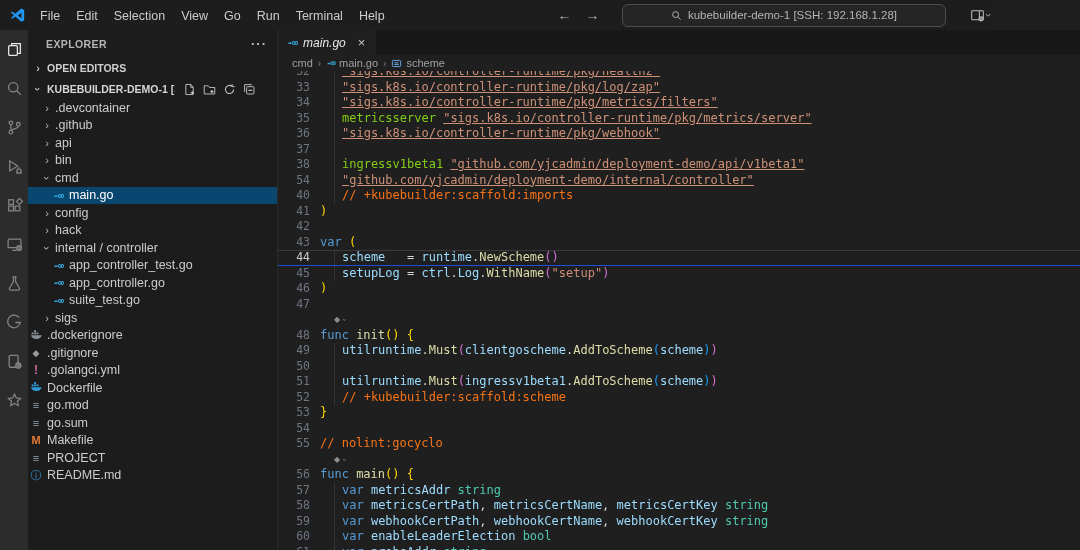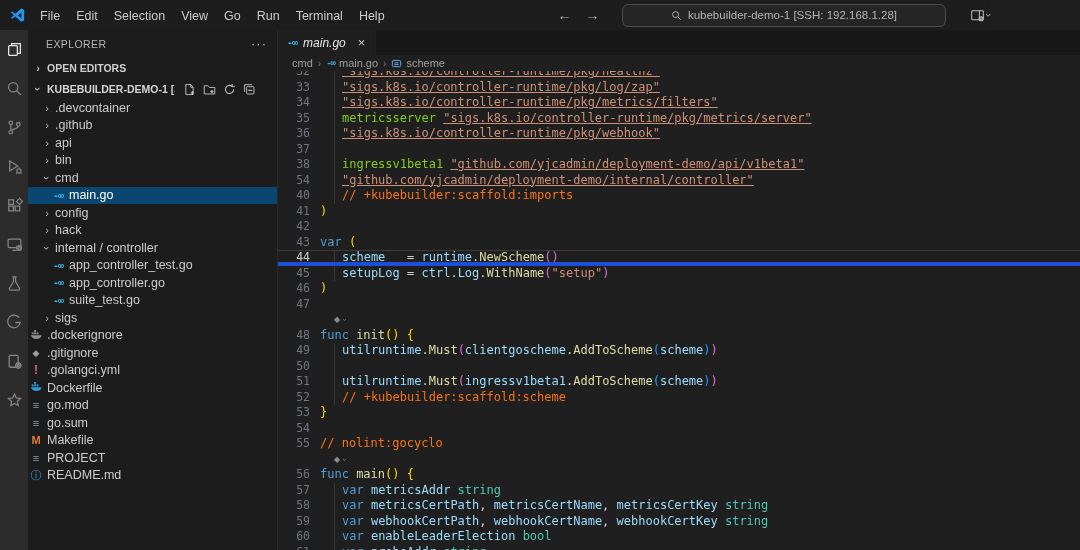--- a/index.html
+++ b/index.html
@@ -14,21 +14,21 @@
     border-radius:6px;display:flex;align-items:center;justify-content:center;color:#b4b4b4;font-size:11.5px;gap:6px;}
   #layoutctl{margin-left:24px;display:flex;align-items:center;color:#bdbdbd;gap:2px;}
   .chev-dn{display:inline-block;transform:rotate(90deg);font-size:11px;color:#9a9a9a;}
   
   #activitybar{left:0;top:30px;width:28px;height:520px;background:#2c2c2d;display:flex;flex-direction:column;align-items:center;}
   .ab-item{width:28px;height:39px;display:flex;align-items:center;justify-content:center;color:#848484;}
   .ab-item.active{color:#e8e8e8;}
   .ab-item svg{display:block;}
   
   #sidebar{left:28px;top:30px;width:250px;height:520px;background:#1c1c1d;border-right:1px solid #2a2a2a;box-sizing:border-box;color:#cccccc;}
-  #sb-head{height:27px;display:flex;align-items:center;padding:0 10px 0 18px;font-size:10.5px;letter-spacing:.4px;color:#b5b5b5;}
+  #sb-head{height:27px;display:flex;align-items:center;padding:0 10px 0 18px;font-size:10.5px;letter-spacing:.4px;color:#b5b5b5;font-weight:bold;}
   #sb-head .more{margin-left:auto;color:#c2c2c2;font-size:13px;letter-spacing:1px;}
   #sb-open{height:22px;display:flex;align-items:center;font-size:10.5px;font-weight:bold;color:#cfcfcf;padding-left:5px;gap:4px;}
   #sb-sect{height:20px;display:flex;align-items:center;font-size:10.5px;font-weight:bold;color:#d6d6d6;padding-left:5px;gap:4px;}
   #sb-sect .label{white-space:nowrap;overflow:hidden;max-width:128px;}
   #sb-sect .acts{margin-left:4px;display:flex;gap:7px;color:#c9c9c9;align-items:center;}
   .chev{display:inline-block;font-size:11px;color:#b9b9b9;width:10px;text-align:center;}
   .chev.open{transform:rotate(90deg);}
   .trow{height:17.5px;display:flex;align-items:center;font-size:12.5px;color:#cccccc;white-space:nowrap;}
   .trow.sel{background:#094771;color:#ffffff;}
   .trow .chev{margin-left:14px;margin-right:3px;}
@@ -48,21 +48,21 @@
   #tab-main .tlabel{color:#e8e8e8;font-size:12px;font-style:italic;}
   #tab-main .tclose{color:#c5c5c5;font-size:13px;margin-left:6px;}
   #breadcrumbs{left:0;top:25px;width:802px;height:16px;display:flex;align-items:center;padding-left:14px;
     font-size:11px;color:#a0a0a0;gap:5px;box-sizing:border-box;}
   #breadcrumbs .sep{color:#7b7b7b;font-size:10px;}
   #breadcrumbs .bc-ico{font-size:9px;}
   #code{left:0;top:41px;width:802px;height:479px;overflow:hidden;
     font-family:"DejaVu Sans Mono","Liberation Mono",monospace;font-size:12px;}
   .crow{position:relative;height:15.5px;line-height:15.5px;white-space:pre;box-sizing:border-box;}
   .crow.cut{margin-top:-7px;}
-  .crow.cur{border-top:1px solid #3a3a3a;border-bottom:4px solid #1d4ed8;line-height:13.5px;}
+  .crow.cur{border-top:1px solid #3a3a3a;border-bottom:1px solid #1d4ed8;line-height:13.5px;}
   .ln{display:inline-block;width:32px;text-align:right;color:#6e7681;margin-right:10px;font-size:11.5px;}
   .ln.lncur{color:#cccccc;}
   .guide{position:absolute;left:56px;top:0;bottom:0;width:1px;background:#333437;}
   .ct{color:#d4d4d4;}
   .ct.ind1{padding-left:22px;}
   .lens{padding-left:56px;color:#8b8b8b;font-size:9px;display:flex;align-items:center;gap:3px;font-family:"Liberation Sans",sans-serif;}
   .tk-kw{color:#569cd6}.tk-id{color:#9cdcfe}.tk-fn{color:#dcdcaa}.tk-str{color:#ce9178}
   .tk-u{text-decoration:underline}.tk-com{color:#f97316}.tk-pun{color:#d4d4d4}
   .tk-b1{color:#ffd700}.tk-b2{color:#da70d6}.tk-b3{color:#179fff}.tk-ty{color:#4ec9b0}.tk-ns{color:#84cc16}
 </style>

